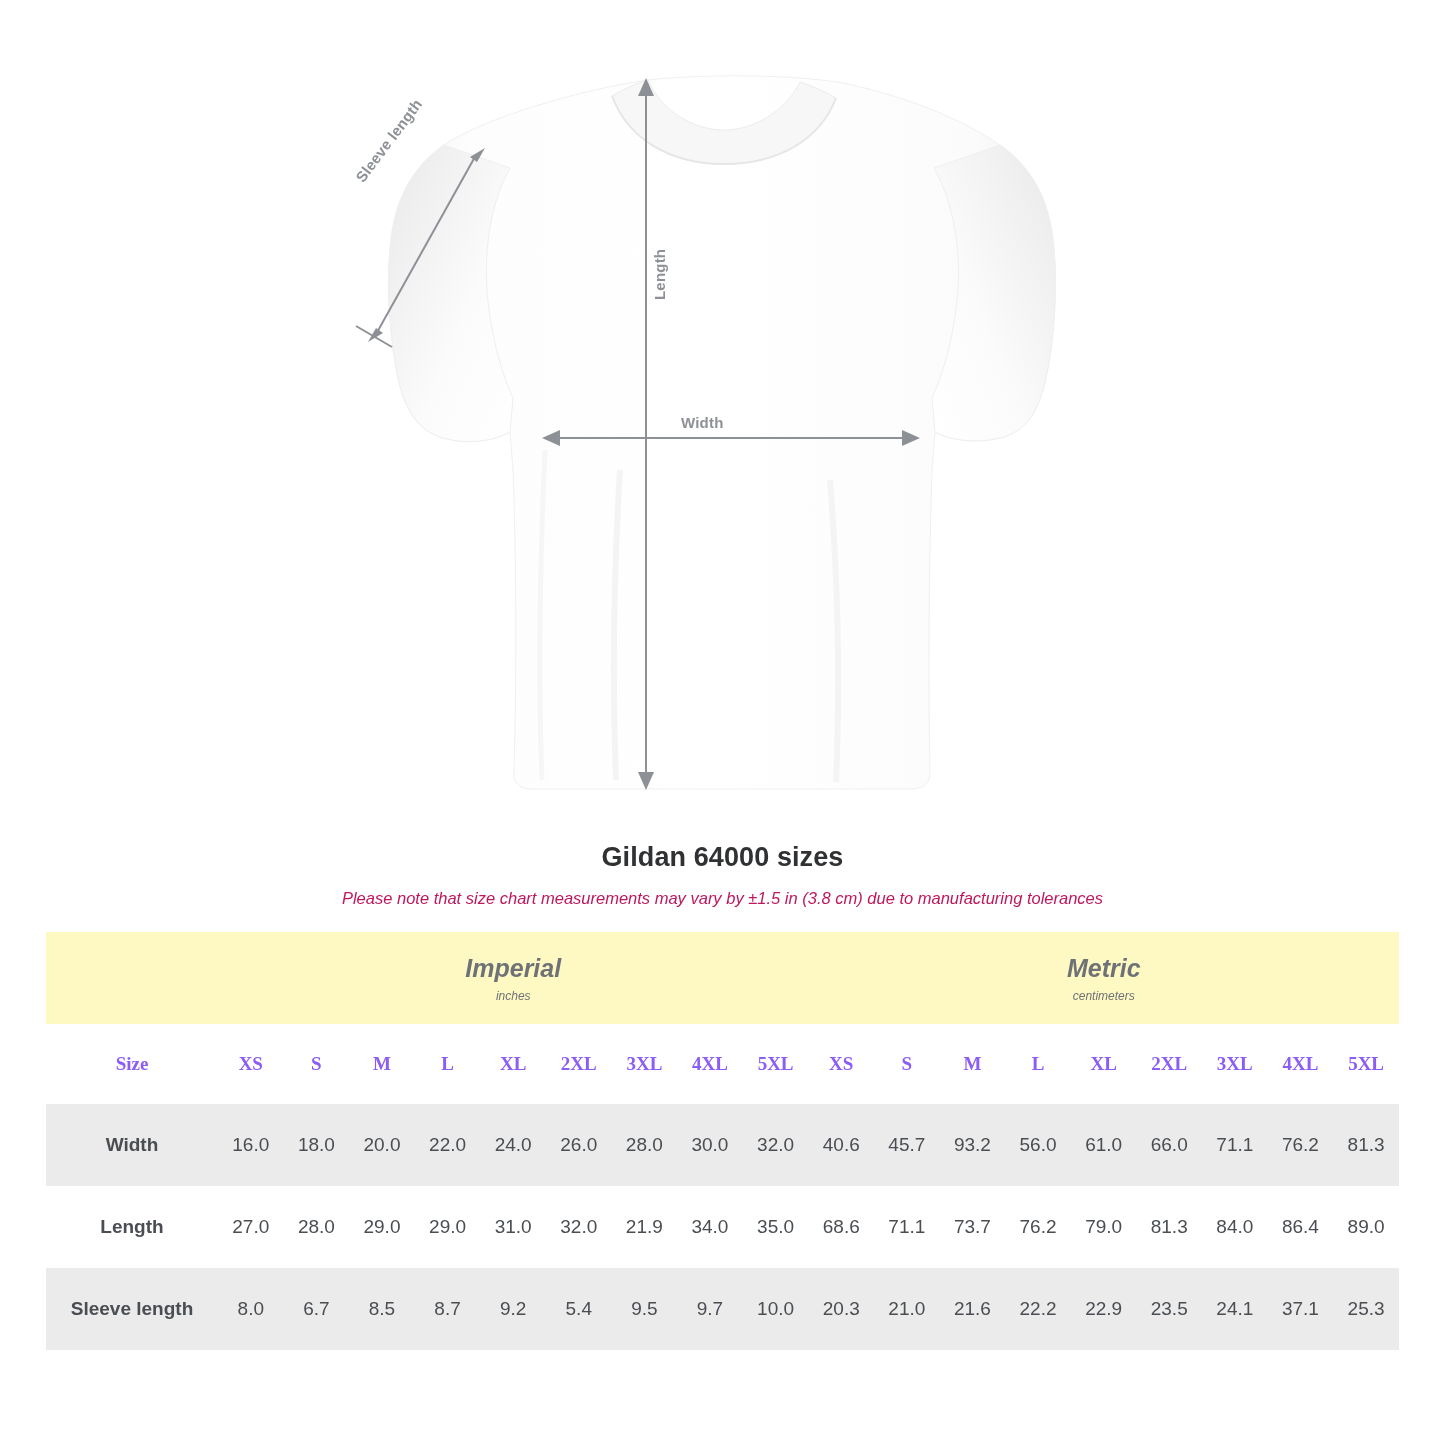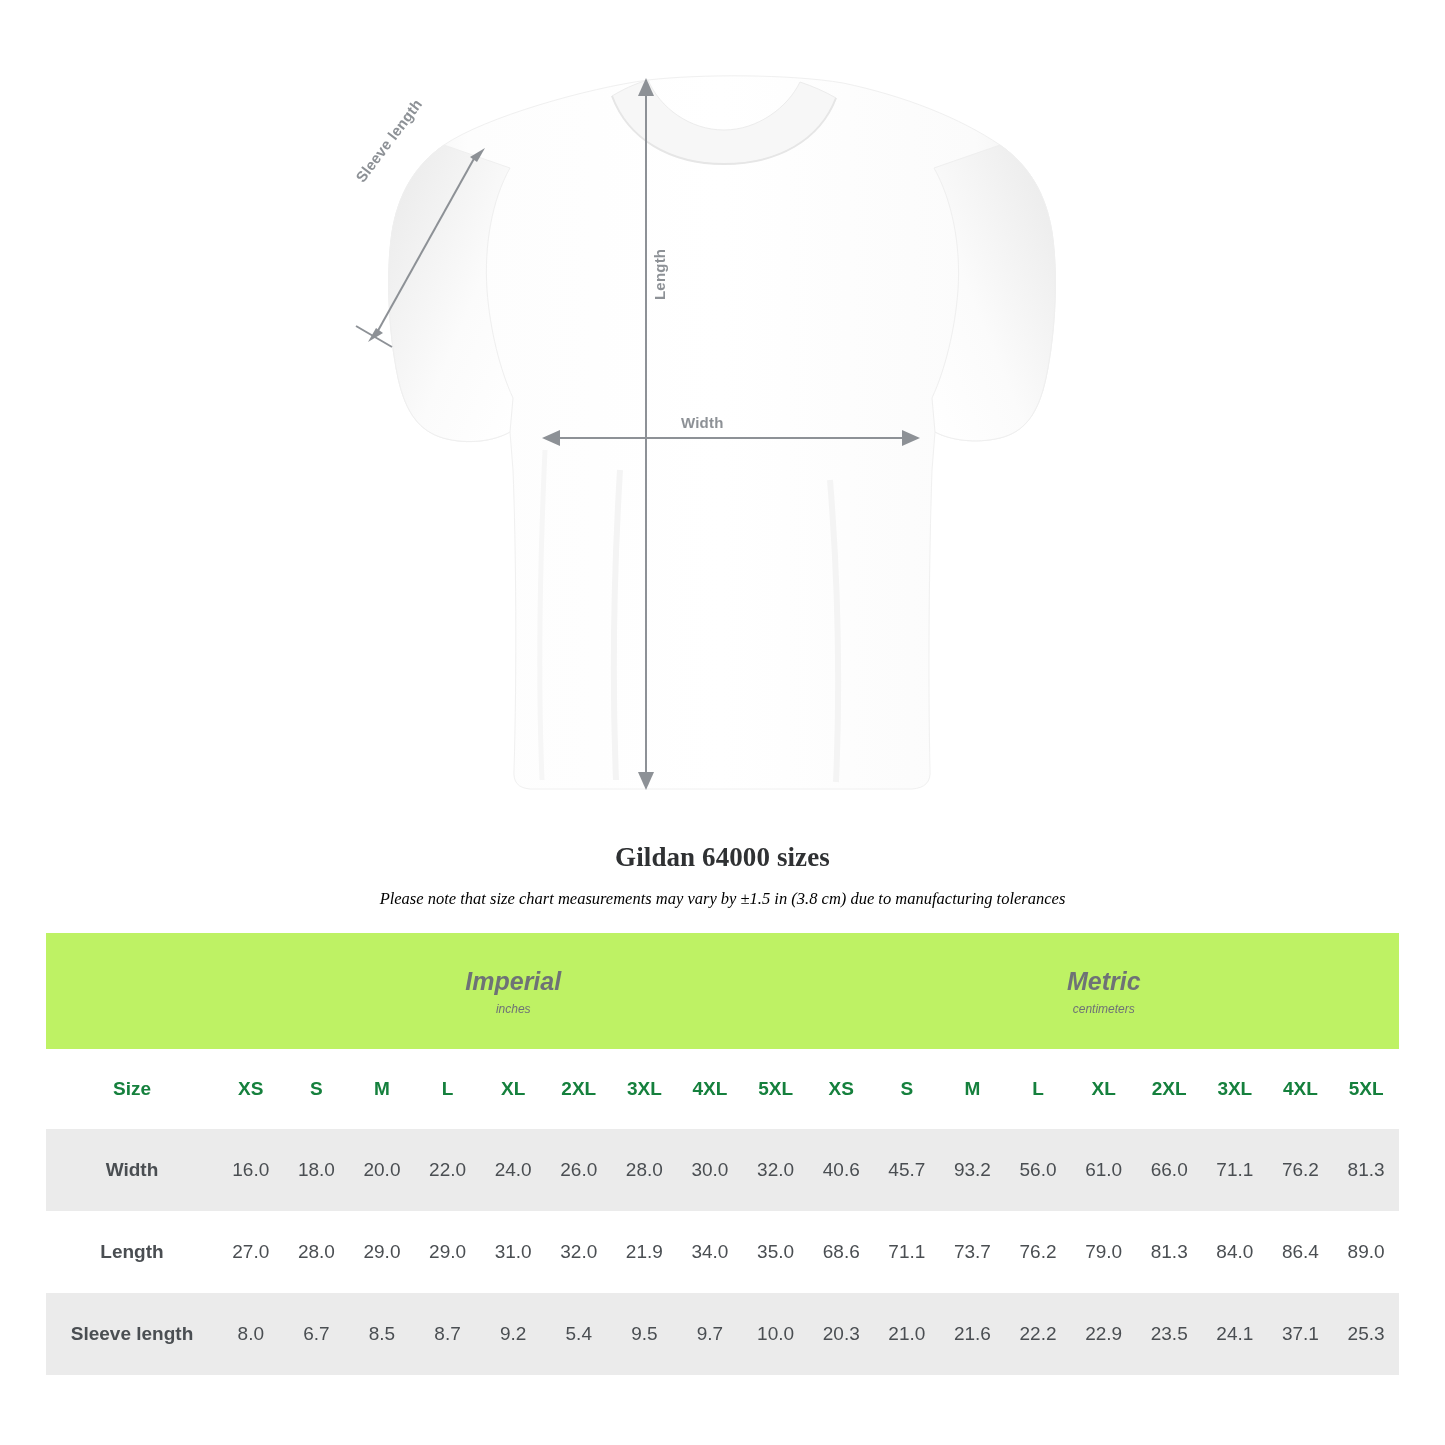--- a/index.html
+++ b/index.html
@@ -53,76 +53,76 @@
   }
   .label-width {
     left: 681px;
     top: 414px;
   }
 
   
   .title-block {
     text-align: center;
     margin-top: 22px;
-    font-family: Liberation Serif, serif;
   }
   .chart-title {
     font-size: 27px;
     font-weight: bold;
     color: #2f3133;
     margin: 0;
     letter-spacing: 0.1px;
   }
   .chart-note {
     font-size: 16.5px;
     font-style: italic;
-    color: #000000;
+    color: #be185d;
     margin-top: 16px;
   }
 
   
   .table-wrap {
     margin: 24px 46px 0 46px;
     width: 1353px;
   }
   table.size-table {
     border-collapse: collapse;
     width: 100%;
     table-layout: fixed;
   }
   table.size-table td,
   table.size-table th {
     text-align: center;
     vertical-align: middle;
     border: none;
   }
   .unit-header td {
-    background: #bef264;
-    height: 116px;
+    background: #fef9c3;
+    height: 92px;
     padding: 0;
   }
   .unit-name {
     font-size: 25px;
     font-style: italic;
     font-weight: bold;
     color: #6e7276;
     line-height: 1.2;
   }
   .unit-sub {
     font-size: 12px;
     font-style: italic;
     color: #6e7276;
     margin-top: 6px;
   }
   .head-row td {
     background: #ffffff;
     height: 78px;
     font-size: 19px;
     font-weight: bold;
-    color: #15803d;
+    color: #8b5cf6;
+    font-family: Liberation Serif, serif;
   }
   .head-row td.rowlabel {
     font-size: 19px;
   }
   .data-row td {
     height: 80px;
     font-size: 19px;
     color: #4a4e52;
   }
   .data-row.alt td {

